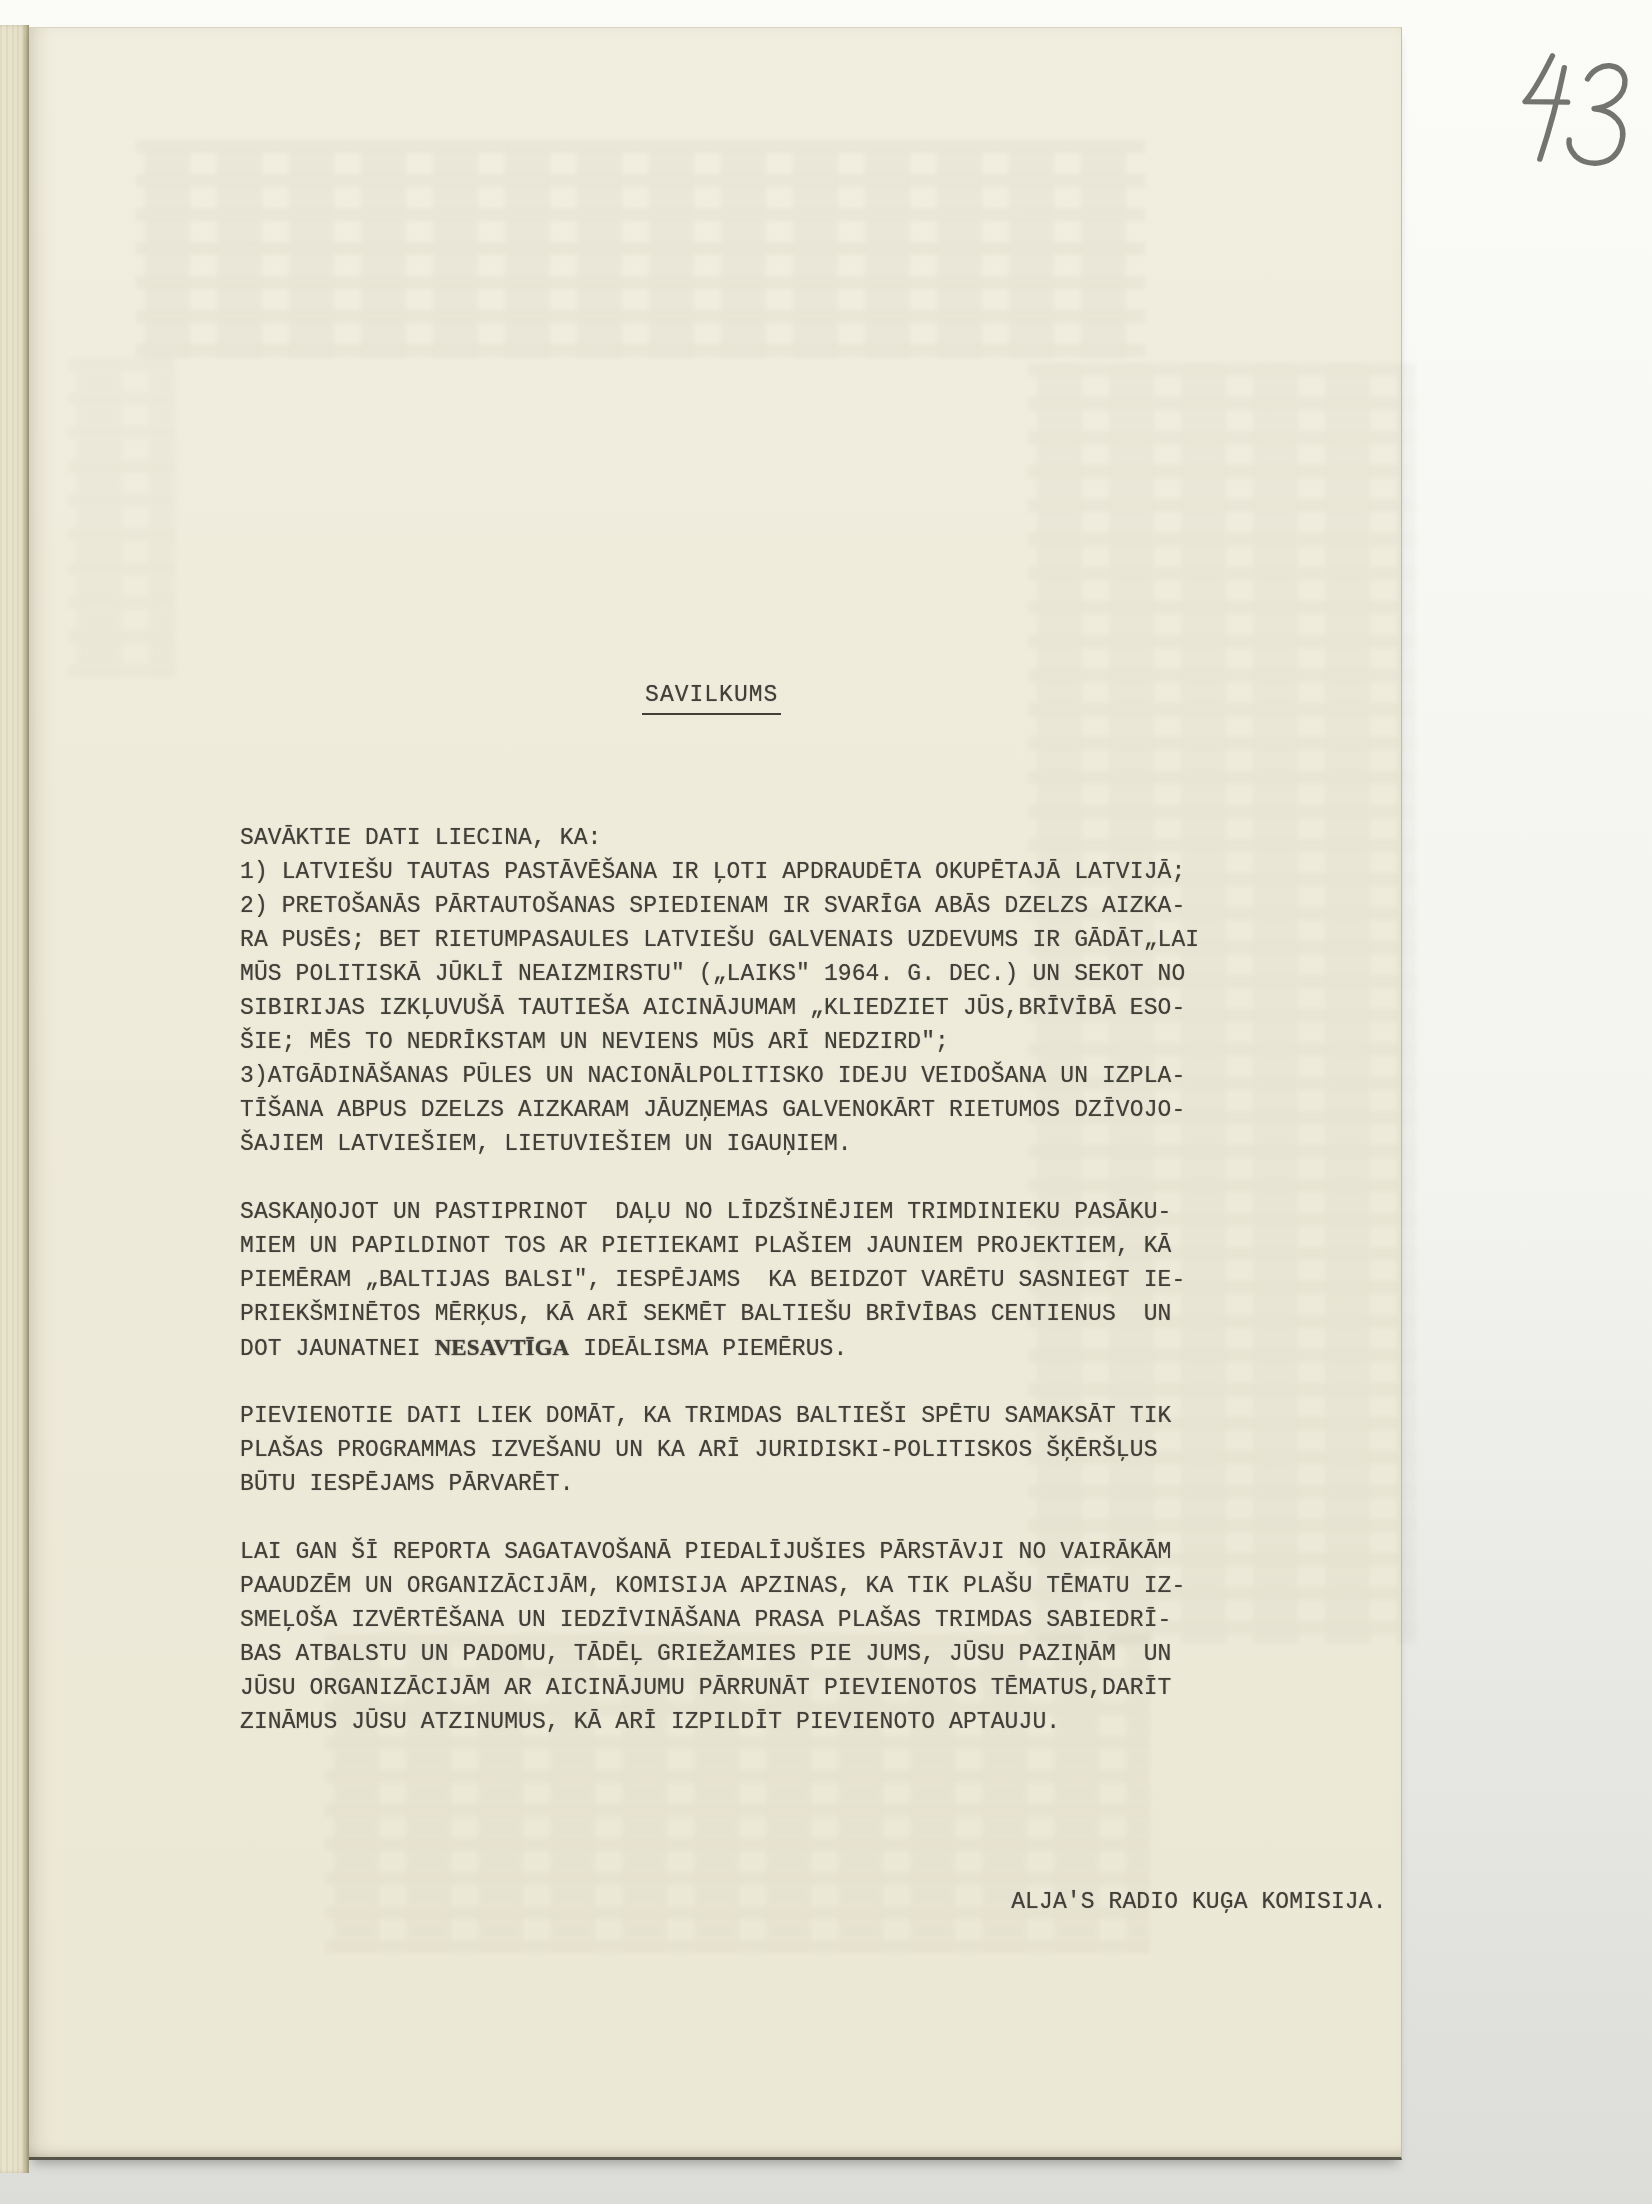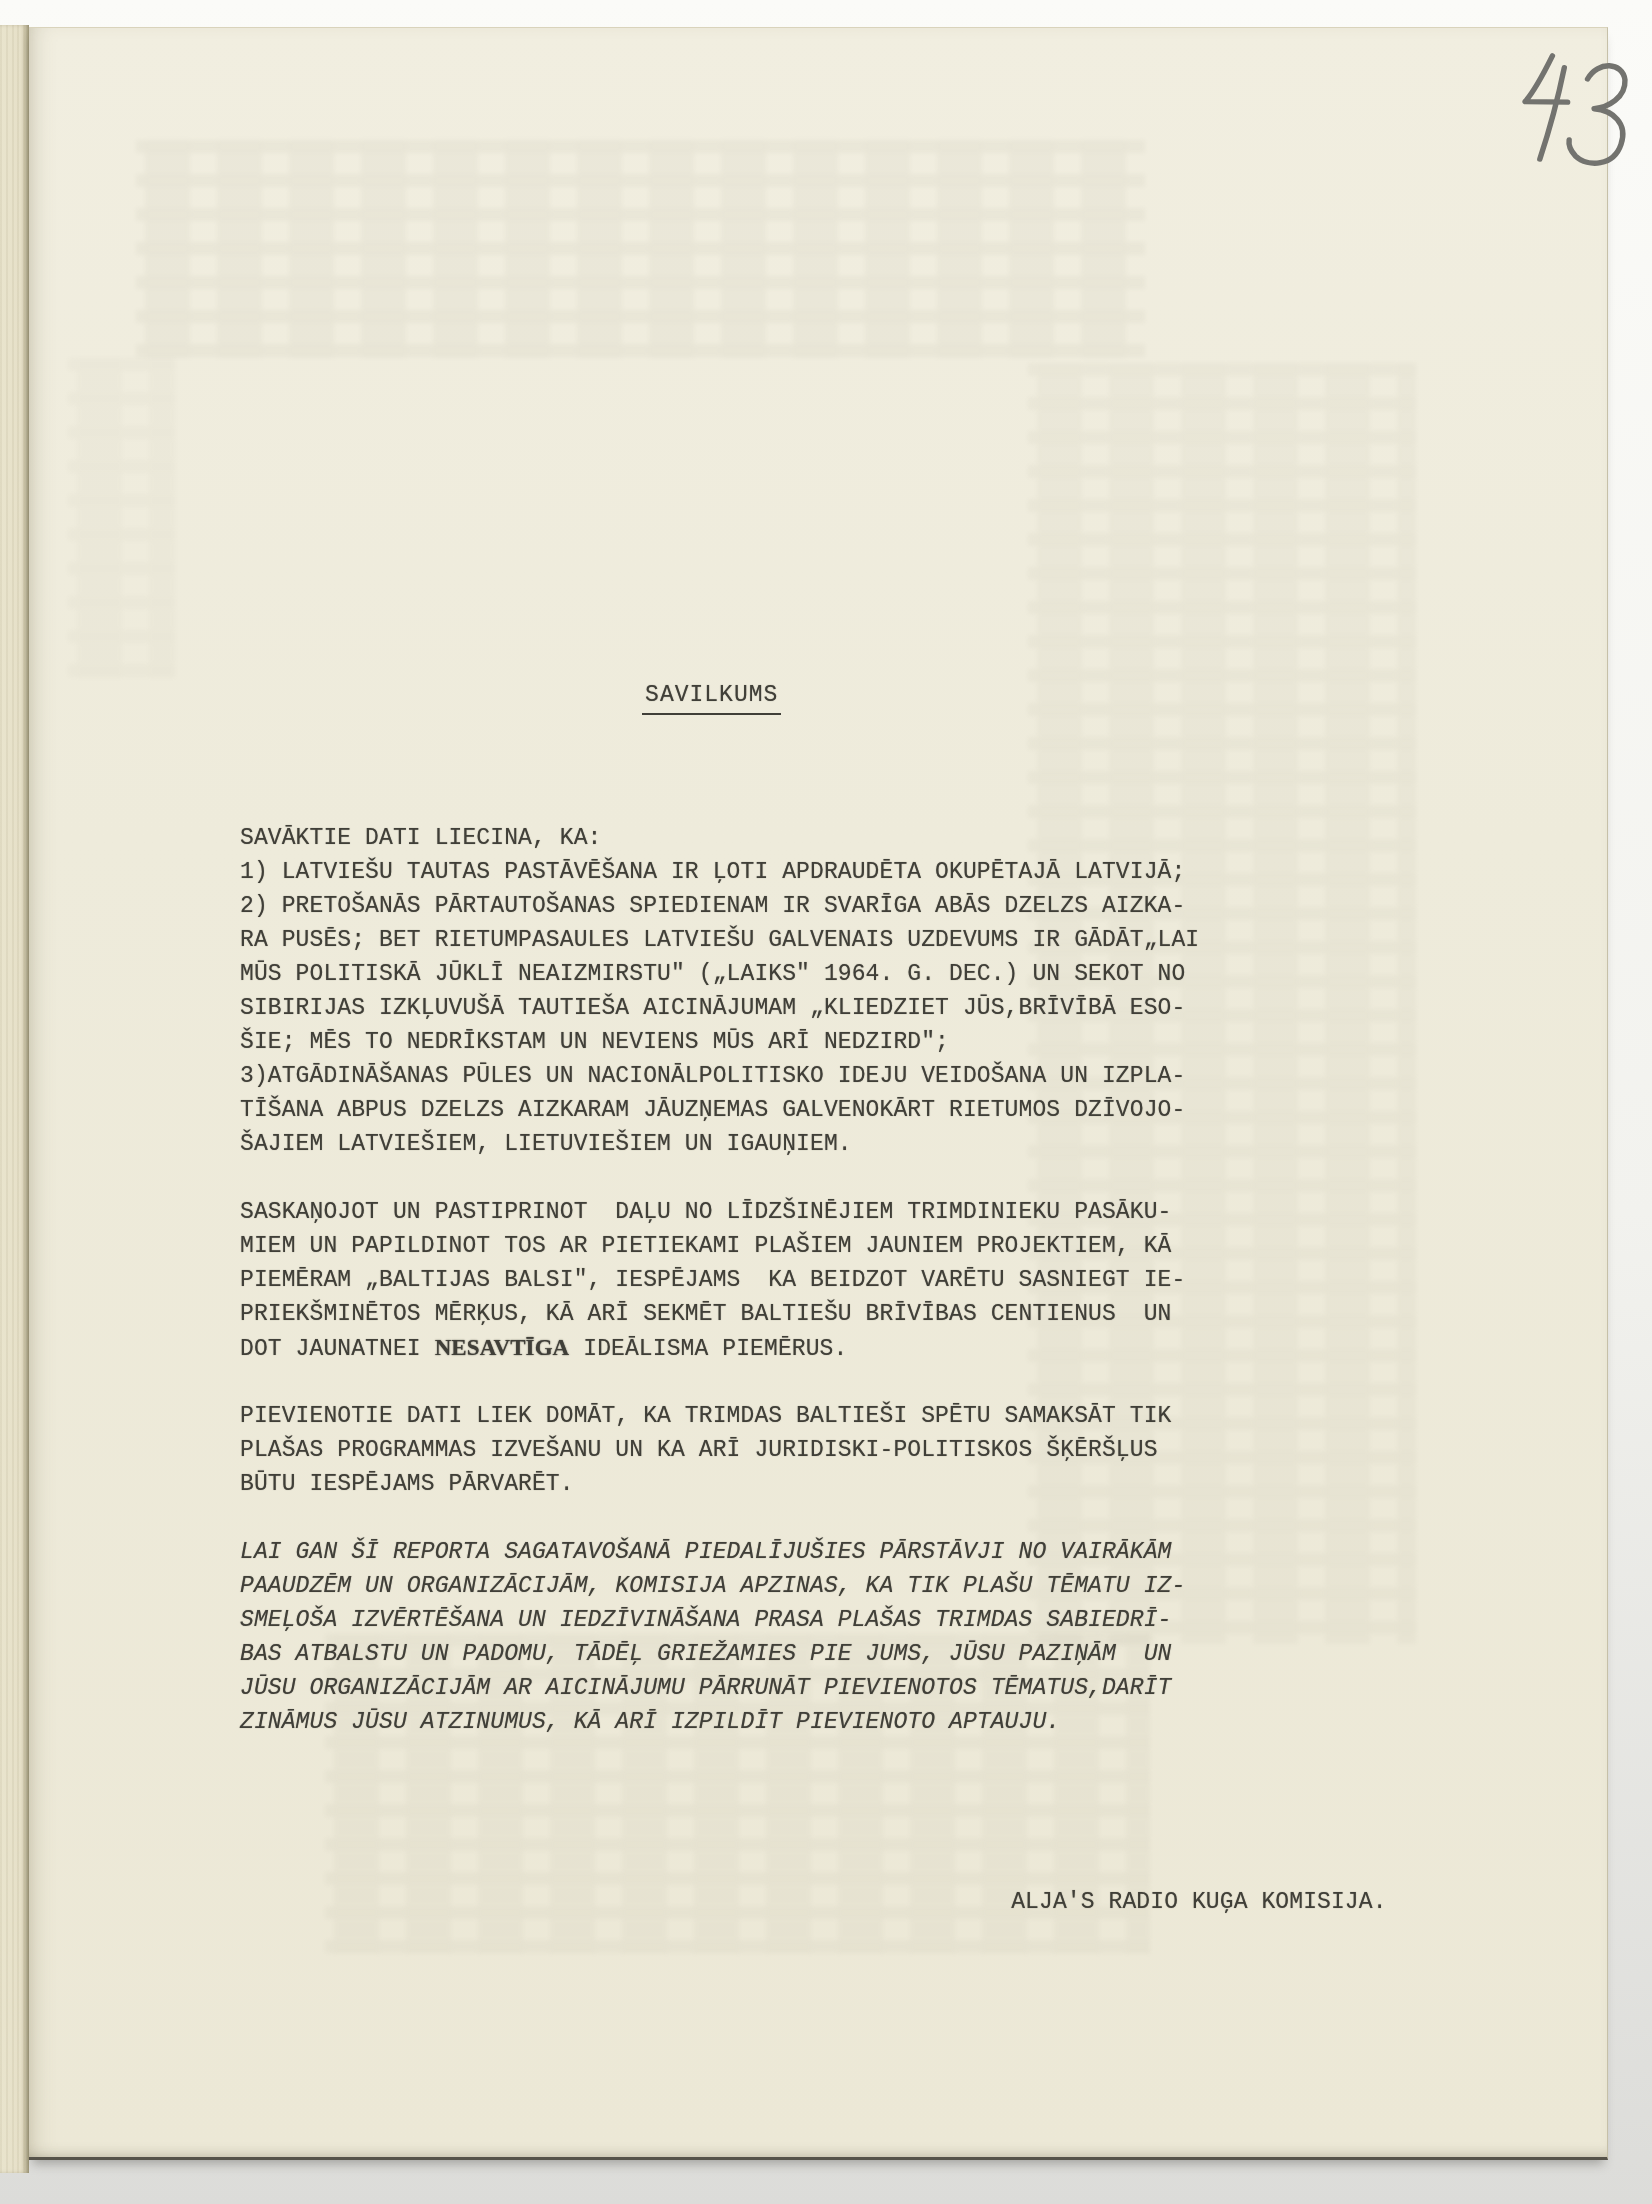--- a/index.html
+++ b/index.html
@@ -22,21 +22,21 @@
     background:
       repeating-linear-gradient(90deg, rgba(140,130,95,0.10) 0 1.9px, rgba(0,0,0,0) 1.9px 5.8px),
       linear-gradient(90deg, #e9e4cd 0%, #e6e0c8 70%, #cfc7a8 100%);
     box-shadow: inset -3.9px 0 4.9px -1.9px rgba(90,82,55,0.55);
   }
 
   
   .page {
     position: absolute;
     left: 29px; top: 27px;
-    width: 1579px; height: 2133px;
+    width: 1373px; height: 2133px;
     background: linear-gradient(180deg, #f1eee0 0%, #eeebdb 38%, #ece8d6 100%);
     border-top: 1px solid #d9d3bb;
     border-right: 1.9px solid #c6c0a8;
     border-bottom: 3.9px solid #56534a;
     box-shadow:
       inset 15.5px 0 25px -15.5px rgba(120,110,80,0.38),
       inset 0 -9.7px 13.6px -9.7px rgba(100,95,70,0.35),
       0 7.8px 9.7px -3.9px rgba(60,60,55,0.35);
   }
 
@@ -72,21 +72,21 @@
   .title-row { height: 34px; margin-bottom: 41px; }
   .doc-title {
     display: inline-block;
     margin-left: 291px;
     padding: 0 2.9px 1px 2.9px;
     border-bottom: 2.9px solid #403f38;
     letter-spacing: 1px;
   }
 
   .paragraph { margin-bottom: 34px; }
-  .paragraph:last-of-type { margin-bottom: 0; font-style: italic; }
+  .paragraph:last-of-type { margin-bottom: 0; }
   .line { height: 34px; }
   .line .bold { font-weight: bold; text-shadow: 0 0 1.4px rgba(50,48,42,0.9); font-family: Liberation Serif, serif; }
 
   .signature-row { margin-top: 9.7px; text-align: center; }
   .signature { display: inline-block; margin-left: 660px; }
 
   
   .page-number {
     position: absolute;
     left: 1473px; top: 17.5px;

